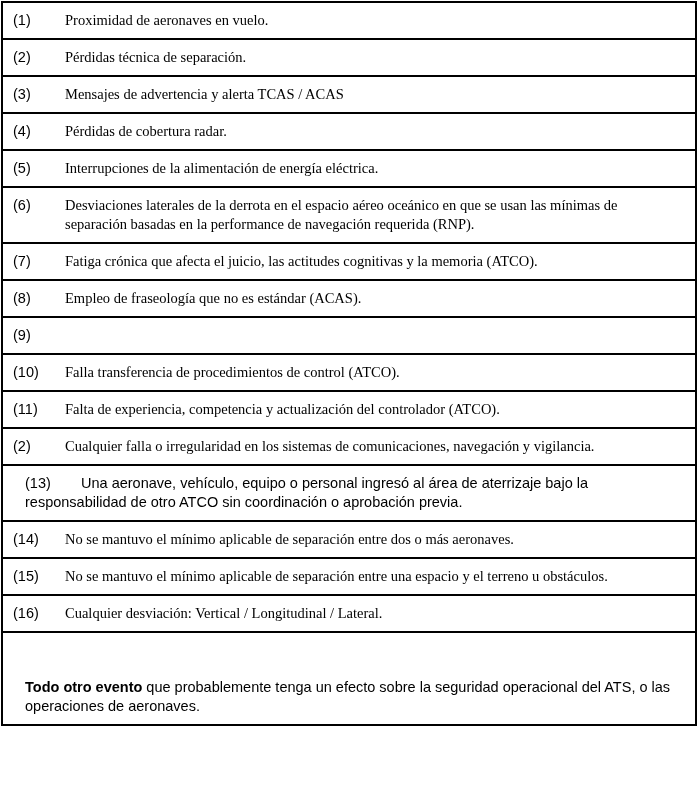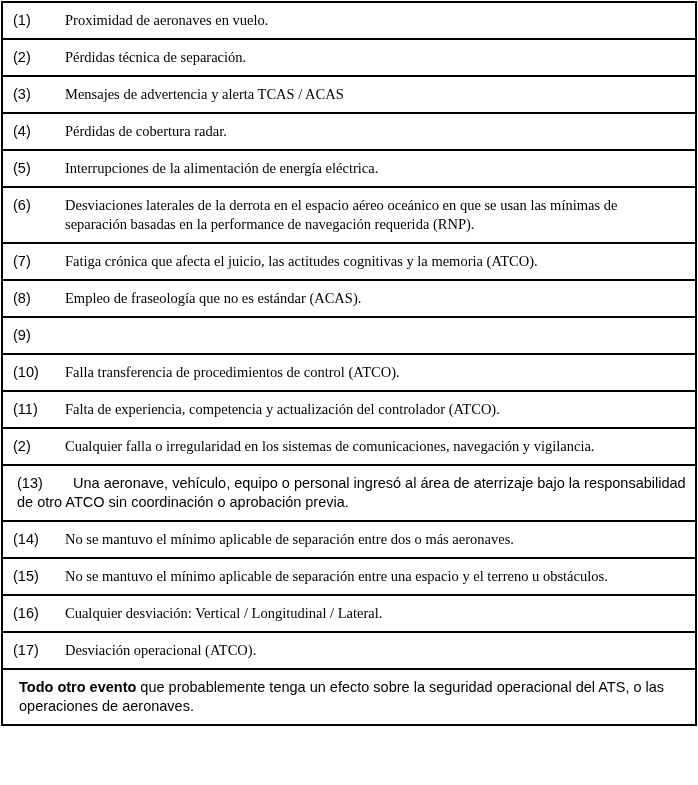--- a/index.html
+++ b/index.html
@@ -36,30 +36,31 @@
     white-space: nowrap;
   }
   .txt {
     flex: 1 1 auto;
     padding-right: 6px;
     font-family: Liberation Serif, serif;
   }
   
   .row-flow {
     display: block;
-    padding-left: 14px;
+    padding-left: 22px;
   }
   .row-flow .num-inline {
     display: inline-block;
     min-width: 56px;
   }
   
   .row-footer {
     display: block;
-    padding-left: 16px;
+    padding-left: 22px;
+    margin-top: 37px;
   }
   .bold {
     font-weight: bold;
   }
 </style>
 </head>
 <body>
 
 <div class="page">
   <div class="event-table">
@@ -135,23 +136,19 @@
     <div class="row">
       <span class="num">(15)</span>
       <span class="txt">No se mantuvo el mínimo aplicable de separación entre una espacio y el terreno u obstáculos.</span>
     </div>
 
     <div class="row">
       <span class="num">(16)</span>
       <span class="txt">Cualquier desviación: Vertical / Longitudinal / Lateral.</span>
     </div>
 
-    <div class="row">
-      <span class="num">(17)</span>
-      <span class="txt">Desviación operacional (ATCO).</span>
-    </div>
 
     <div class="row row-footer">
       <span class="bold">Todo otro evento</span><span> que probablemente tenga un efecto sobre la seguridad operacional del ATS, o las operaciones de  aeronaves.</span>
     </div>
 
   </div>
 </div>
 
 </body></html>

